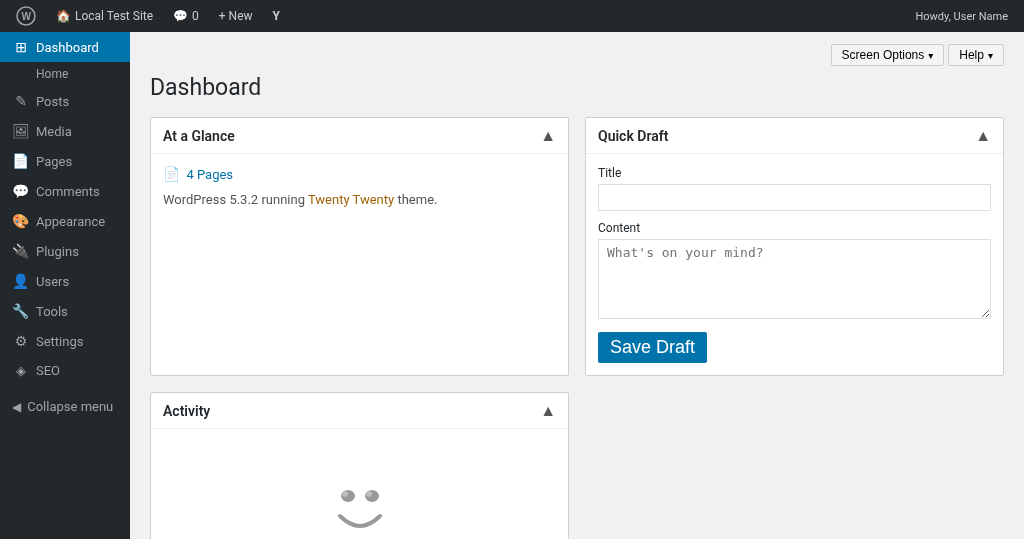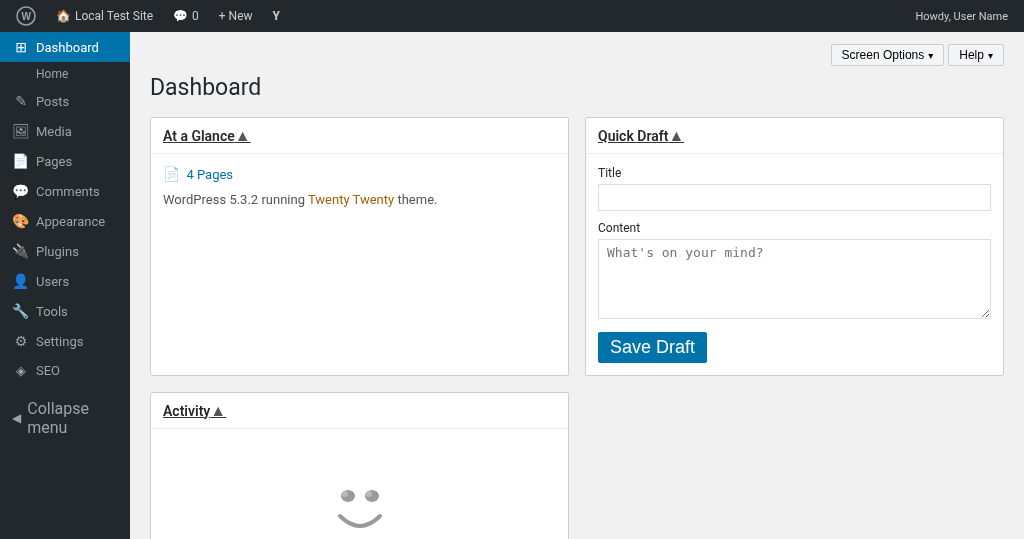--- a/index.html
+++ b/index.html
@@ -107,24 +107,23 @@
 
     
     .postbox {
       background: #fff;
       border: 1px solid #ccd0d4;
       border-radius: 2px;
     }
     .postbox-header {
       display: flex;
       align-items: center;
-      justify-content: flex-start;
+      justify-content: space-between;
       padding: 8px 12px;
       border-bottom: 1px solid #eee;
-      text-decoration: underline;
     }
     .postbox-title {
       font-size: 14px;
       font-weight: 600;
       color: #23282d;
     }
     .postbox-toggle {
       cursor: pointer;
       color: #555;
       font-size: 16px;
@@ -282,21 +281,21 @@
     <div class="menu-item">
       <span class="menu-icon">⚙</span>
       <span class="menu-item-label">Settings</span>
     </div>
     <div class="menu-item">
       <span class="menu-icon" style="font-size:13px;">◈</span>
       <span class="menu-item-label">SEO</span>
     </div>
     <div class="collapse-menu">
       <span style="font-size:12px;">◀</span>
-      <span style="font-size:16px;">Collapse menu</span>
+      <span style="font-size:13px;">Collapse menu</span>
     </div>
   </div>
 
   <div id="wpbody">
 
     <div class="screen-meta-bar">
       <button class="screen-btn">
         <span>Screen Options</span>
         <span class="arrow-down">▾</span>
       </button>

